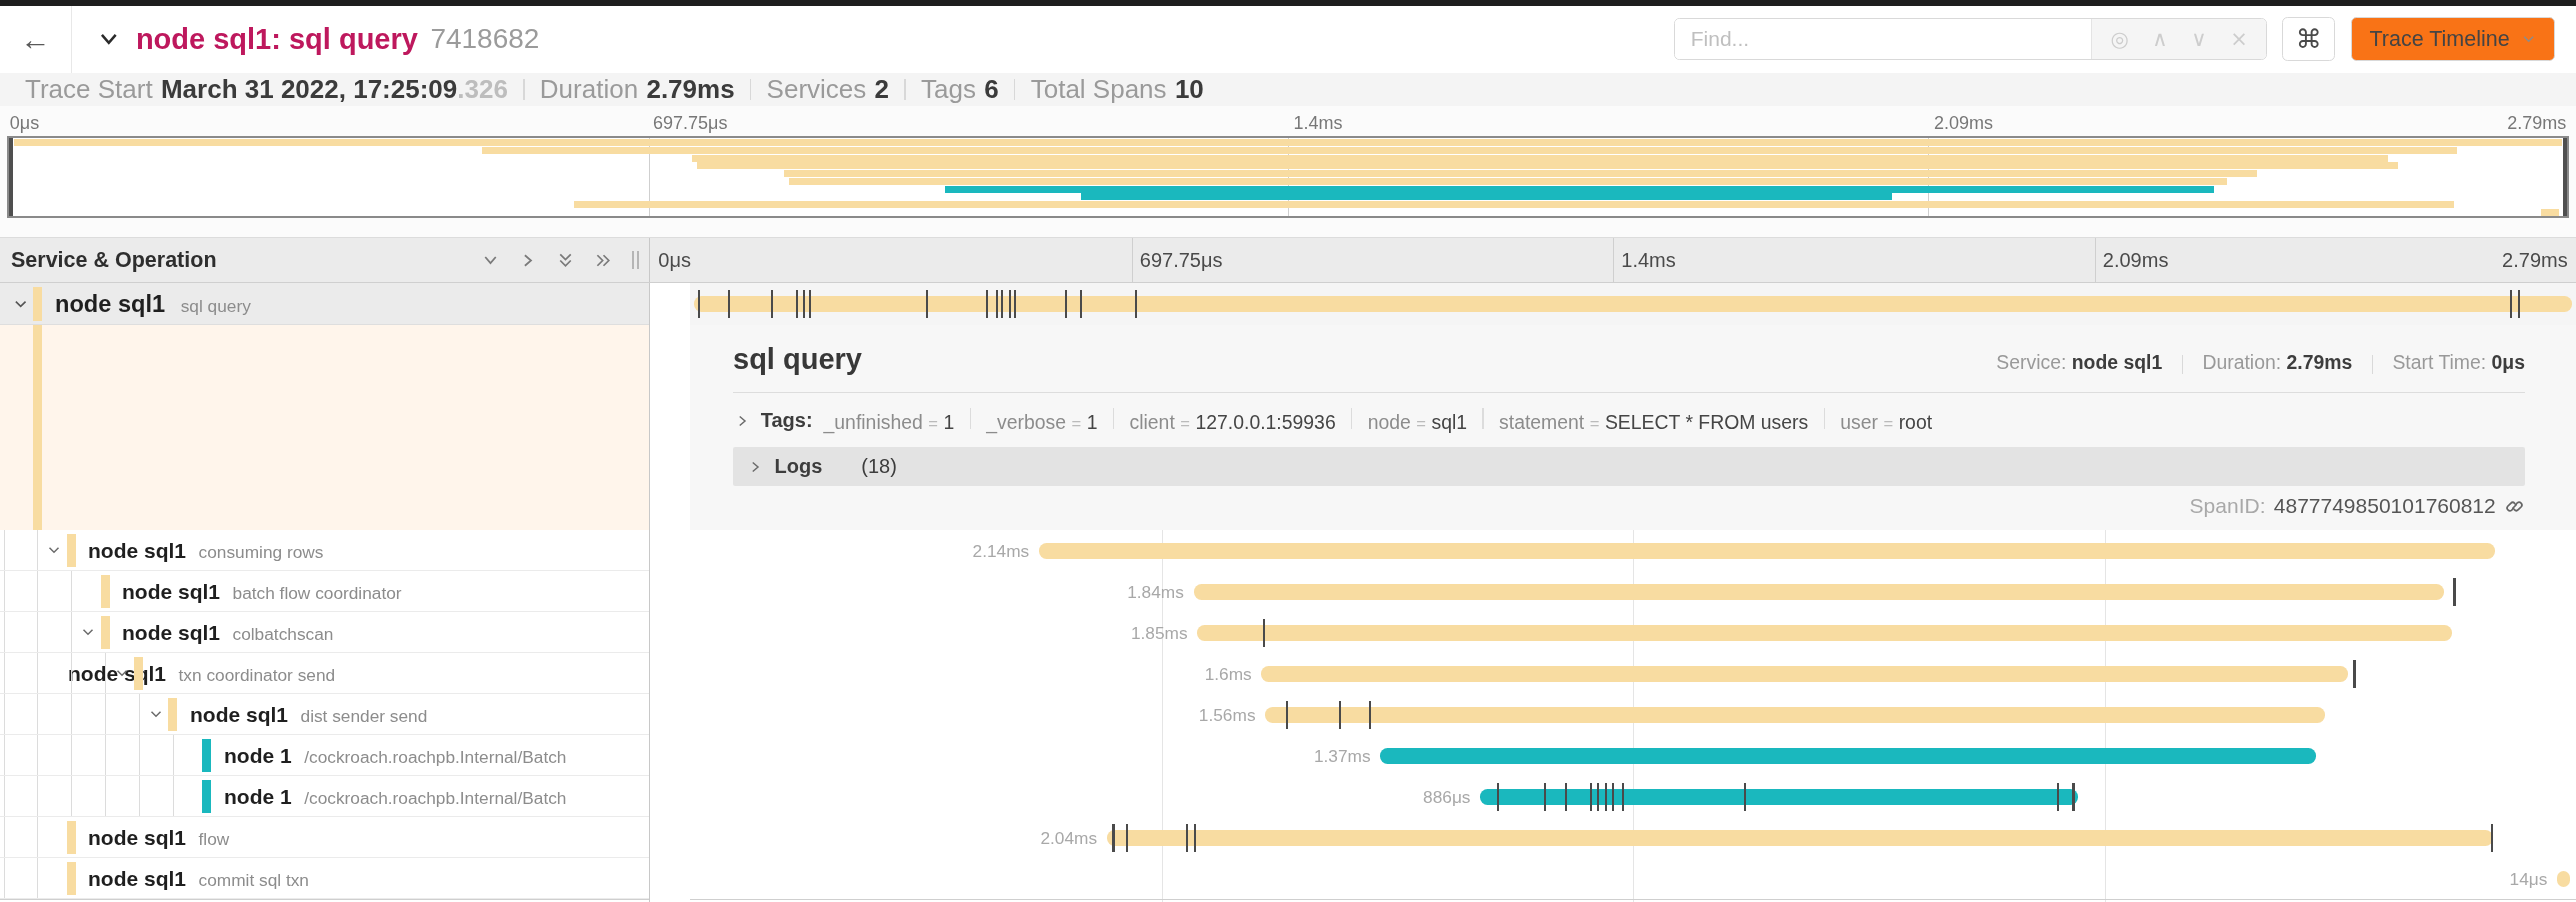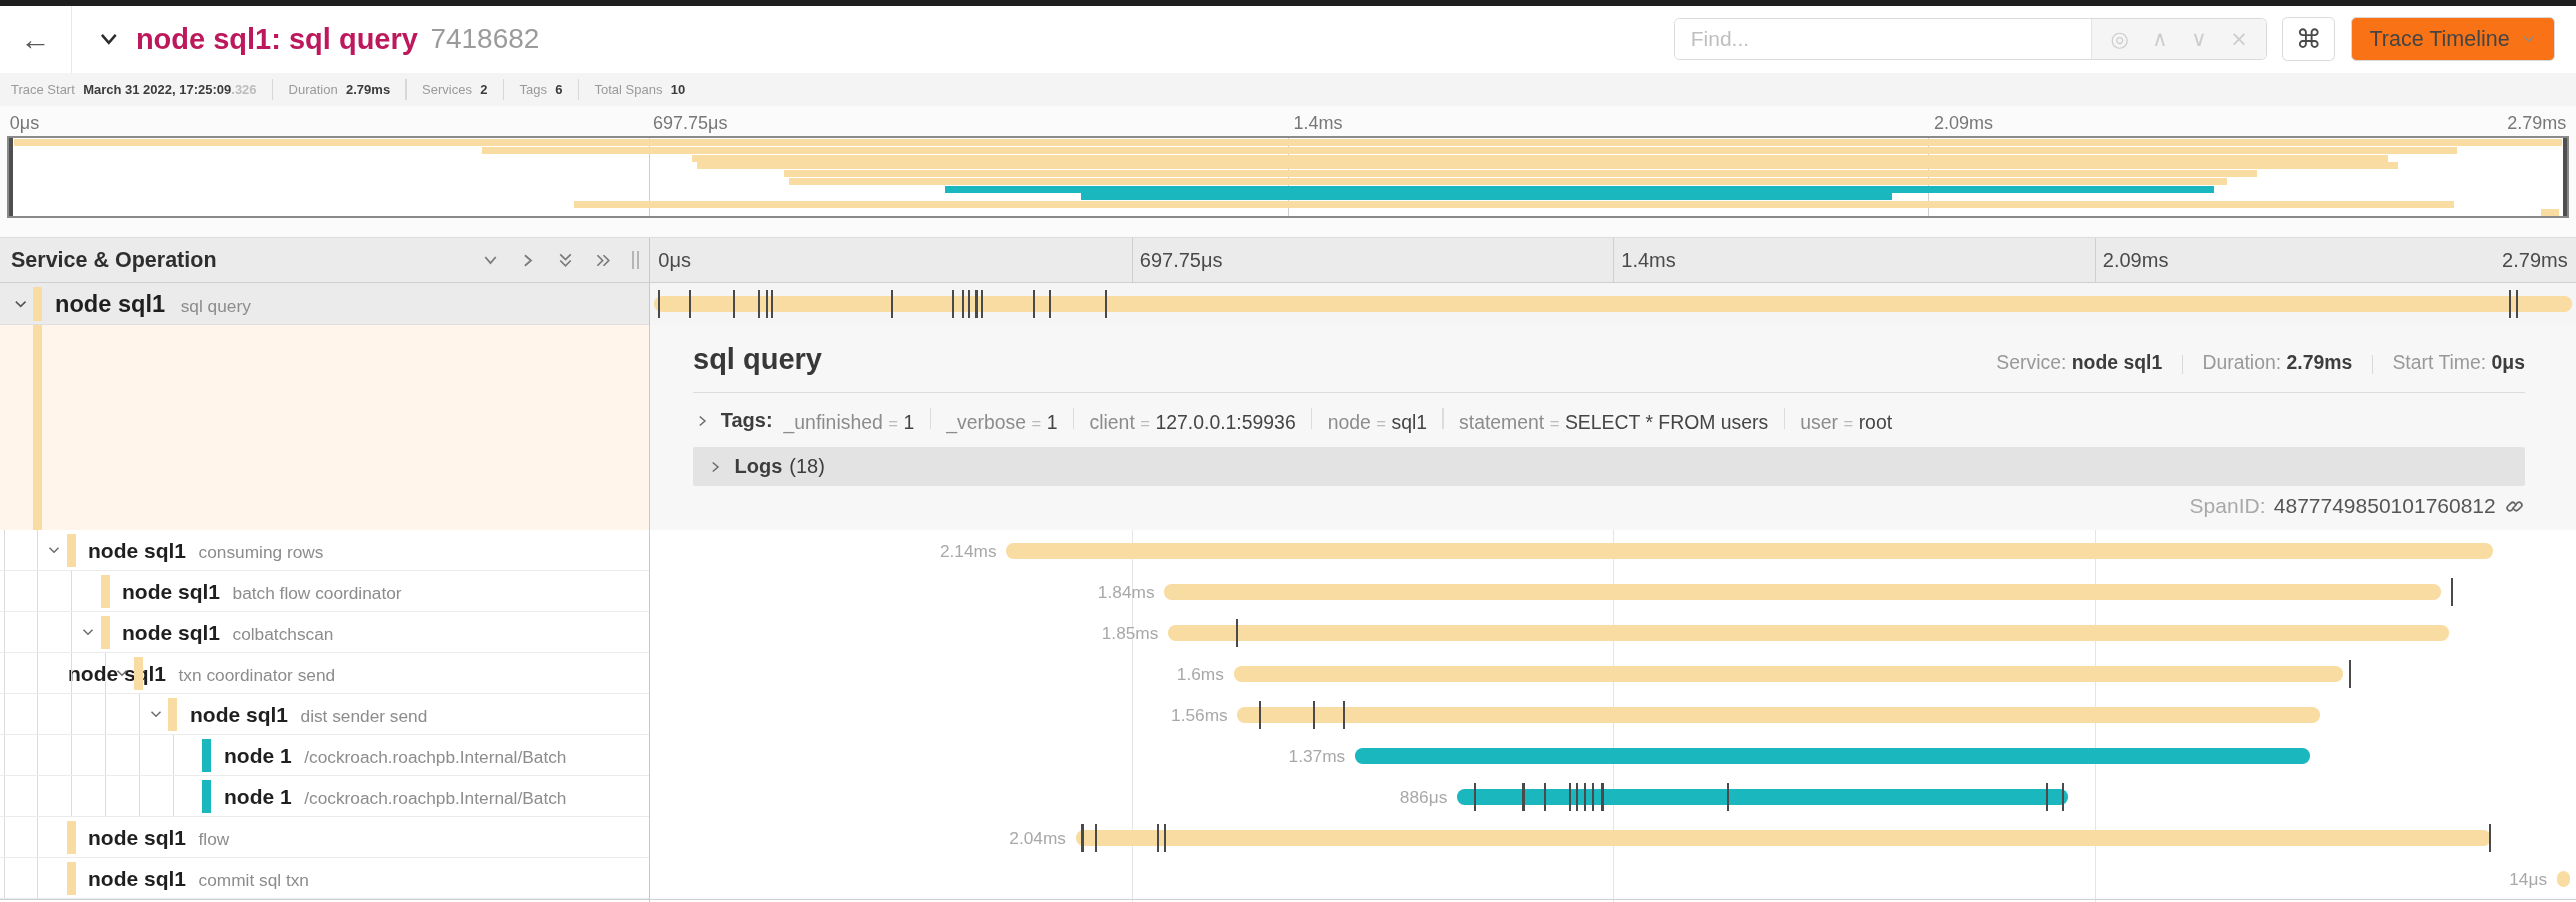--- a/index.html
+++ b/index.html
@@ -21,21 +21,21 @@
   #find-input { width:416px; border:none; outline:none; padding:0 15.3px; font-size:21px; color:#444; font-family:inherit; background:#fff; }
   #find-input::placeholder { color:#bfbfbf; }
   #find-suffix { display:flex; align-items:center; gap:23.6px; padding:0 18px; background:#f5f5f5; border-left:1.4px solid #e4e4e4; }
   .find-ic { font-size:21px; color:#cdcdcd; font-family:"DejaVu Sans",sans-serif; }
   #shortcut-btn { margin-left:15.3px; width:53px; height:44px; border:1.4px solid #d9d9d9; border-radius:5.5px; background:#fff;
                   display:flex; align-items:center; justify-content:center; font-size:26px; color:#4a4a4a; font-family:"DejaVu Sans",sans-serif; cursor:pointer; }
   #view-btn { margin:0 21px 0 15.3px; height:44px; border:1.4px solid #d9d9d9; border-radius:5.5px; background:#f97316;
               display:flex; align-items:center; gap:11px; padding:0 18px; font-size:21.5px; color:#444; cursor:pointer; white-space:nowrap; }
 
   
-  #meta-bar { height:33px; flex:0 0 auto; background:#f4f4f4; display:flex; align-items:center; padding-left:11px; font-size:13px; white-space:nowrap; }
+  #meta-bar { height:33px; flex:0 0 auto; background:#f4f4f4; display:flex; align-items:center; padding-left:25px; font-size:26px; white-space:nowrap; }
   .meta-label { color:#9a9a9a; margin-right:8.3px; }
   .meta-value { color:#3b3b3b; font-weight:bold; }
   .meta-frac { color:#bdbdbd; font-weight:bold; }
   .meta-sep { width:1.4px; height:21px; background:#d8d8d8; margin:0 15.3px; }
 
   
   #mini-section { flex:0 0 auto; background:#fbfbfb; padding:0 7px 19.4px 7px; }
   #mini-axis { position:relative; height:30.5px; }
   .mini-axis-label { position:absolute; top:7px; font-size:18px; color:#777; white-space:nowrap; }
   #mini-canvas { position:relative; height:82px; background:#fff; border:2.1px solid #8a8a8a; overflow:hidden; }
@@ -50,21 +50,21 @@
   #tree-header { width:650px; flex:0 0 auto; display:flex; align-items:center; padding:0 9.7px 0 11px; border-right:1.4px solid #c8c8c8; }
   #tree-header-title { font-size:21.5px; font-weight:bold; color:#2e2e2e; flex:1; }
   .hdr-ic { display:flex; margin-left:16.6px; cursor:pointer; }
   #col-grip { margin-left:18px; display:flex; gap:3.5px; cursor:col-resize; }
   #col-grip i { width:2.1px; height:18px; background:#b5b5b5; display:block; }
   #timeline-header { flex:1; position:relative; }
   .th-line { position:absolute; top:0; bottom:0; width:1.4px; background:#cfcfcf; }
   .th-label { position:absolute; top:11px; font-size:20px; color:#4a4a4a; white-space:nowrap; }
 
   
-  #body { flex:1; display:flex; overflow:hidden; background:#fff; }
+  #body { flex:1; display:flex; overflow:hidden; background:#fff;gap:40px; }
   #left-col { width:650px; flex:0 0 auto; border-right:1.4px solid #c8c8c8; background:#fff; }
   #right-col { flex:1; position:relative; background:#fff; }
   .vgrid { position:absolute; top:0; bottom:0; width:1.4px; background:#e5e5e5; z-index:0; }
 
   
   #sql-tree-row { position:relative; height:42px; background:#ebebeb; border-bottom:1.4px solid #dedede; cursor:pointer; }
   #sql-tree-row .tree-chevron { left:11px; }
   #sql-tree-row .accent { left:33px; }
   #sql-tree-row .tree-text { padding-left:55px; line-height:42px; }
   #sql-tree-row .svc { font-size:23.6px; }
@@ -98,21 +98,21 @@
   #detail-divider { height:1.4px; background:#ddd; margin-top:15.3px; }
   #tags-row { display:flex; align-items:center; margin-top:12.5px; height:30.5px; cursor:pointer; }
   #tags-label { font-size:20px; font-weight:bold; color:#3d3d3d; margin:0 11px 0 9.7px; }
   .tag { font-size:19.4px; white-space:nowrap; }
   .tag-key { color:#8c8c8c; }
   .tag-eq { color:#bbb; margin:0 5.5px; font-size:16.6px; }
   .tag-val { color:#454545; }
   .tag-sep { width:1.4px; height:21px; background:#dcdcdc; display:inline-block; margin:0 15.3px; }
   #logs-bar { margin-top:11px; height:39px; background:#e3e3e3; border-radius:2.1px; display:flex; align-items:center; padding-left:12.5px; cursor:pointer; }
   #logs-label { font-size:20px; font-weight:bold; color:#3d3d3d; margin:0 7px 0 11px; }
-  #logs-count { font-size:20px; color:#3d3d3d; }
+  #logs-count { font-size:20px; color:#3d3d3d;margin-left:32px; }
   #spanid-line { margin-top:8.3px; text-align:right; font-size:21px; color:#a9a9a9; display:flex; justify-content:flex-end; align-items:center; gap:8.3px; }
   #spanid-value { color:#555; }
   #spanid-link { display:flex; cursor:pointer; }
 </style>
 </head>
 <body>
 
 <div id="app">
 
   <div id="top-strip"></div>

